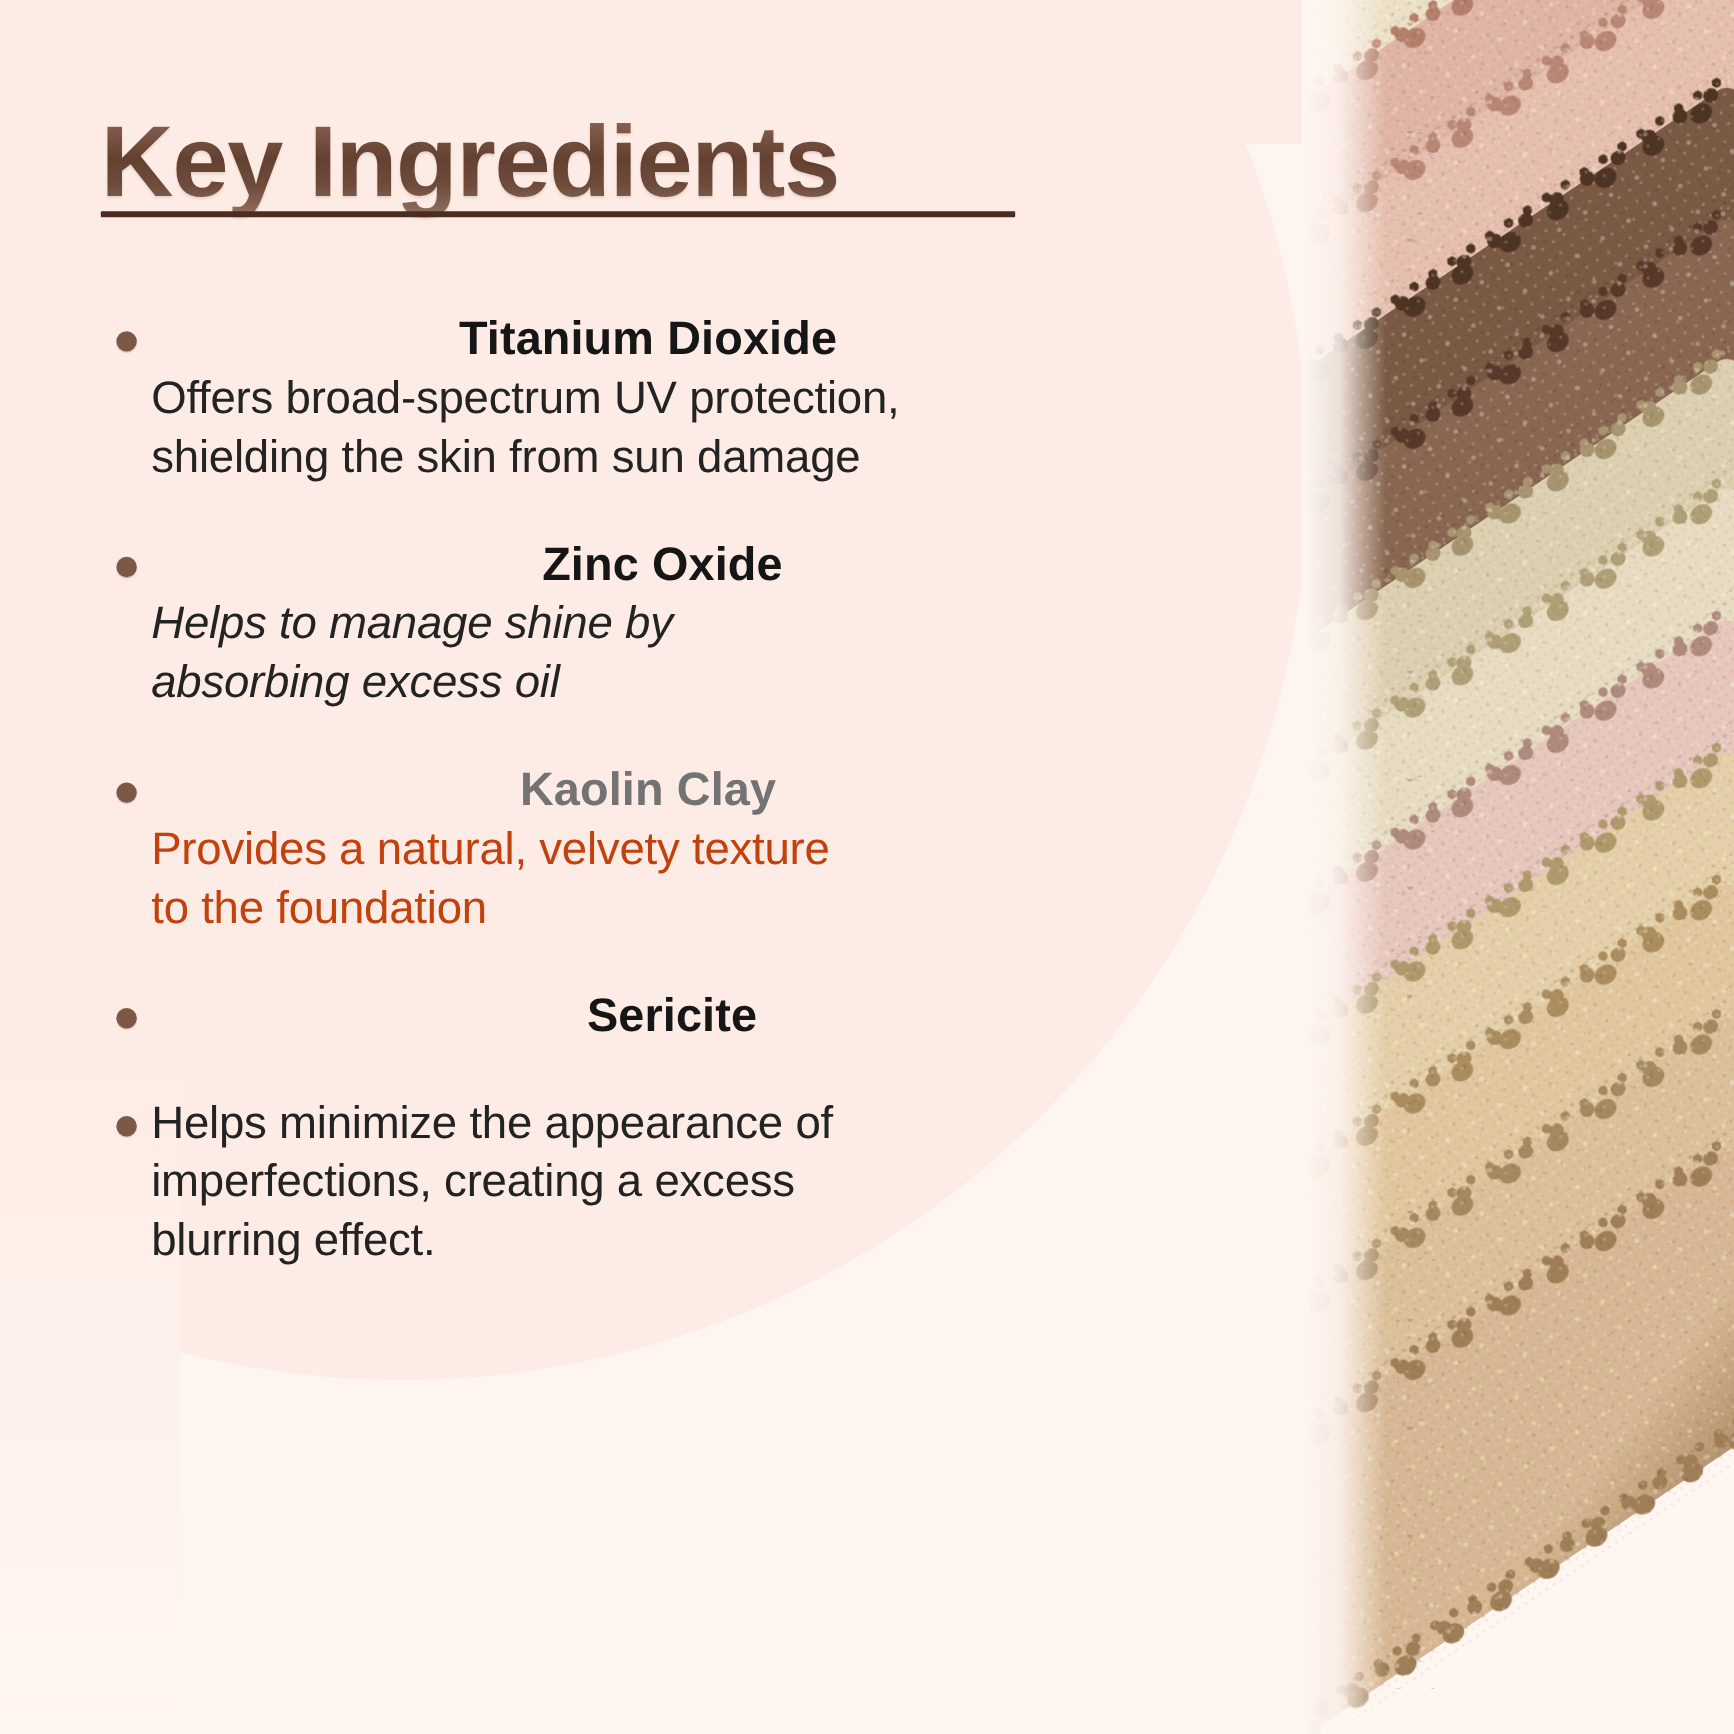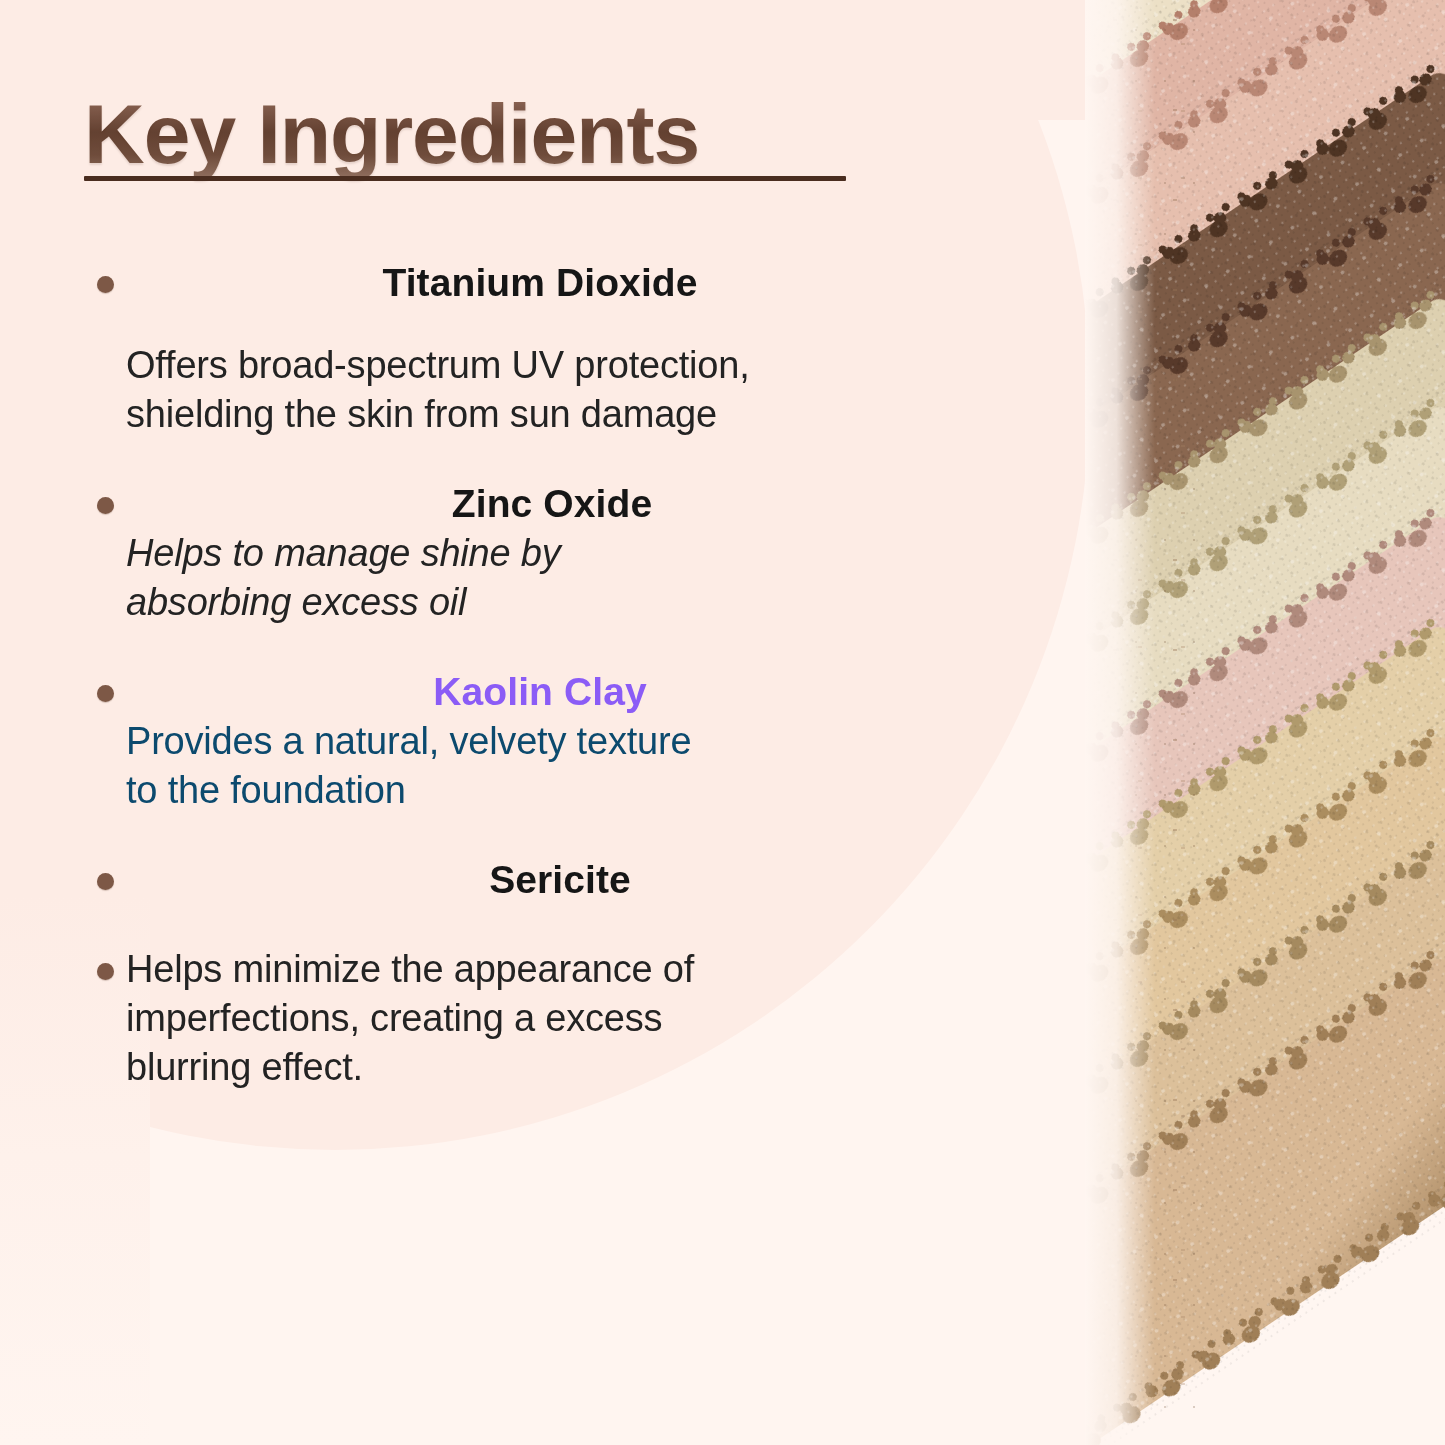--- a/index.html
+++ b/index.html
@@ -324,33 +324,33 @@
 
     <div class="title-wrap">
       <h1 class="title">Key Ingredients</h1>
       <div class="title-underline"></div>
     </div>
 
     <ul class="ingredients" id="ingredient-list">
         <li>
           <span class="bullet" style="background: rgb(125, 88, 70);"></span>
           <span class="ing-name" style="color: rgb(22, 22, 22);">Titanium Dioxide</span>
-          <span class="ing-desc" style="color: rgb(35, 35, 35); margin-top: 33px;">Offers broad-spectrum UV protection,
+          <span class="ing-desc" style="color: rgb(35, 35, 35);">Offers broad-spectrum UV protection,
 shielding the skin from sun damage</span>
         </li>
         <li>
           <span class="bullet" style="background: rgb(125, 88, 70);"></span>
           <span class="ing-name" style="color: rgb(22, 22, 22); margin-left: 24px;">Zinc Oxide</span>
           <span class="ing-desc" style="color: rgb(35, 35, 35); font-style: italic;">Helps to manage shine by
 absorbing excess oil</span>
         </li>
         <li>
           <span class="bullet" style="background: rgb(125, 88, 70);"></span>
-          <span class="ing-name" style="color: #8b5cf6;">Kaolin Clay</span>
-          <span class="ing-desc" style="color: #0c4a6e;">Provides a natural, velvety texture
+          <span class="ing-name" style="color: #737373;">Kaolin Clay</span>
+          <span class="ing-desc" style="color: #c2410c;">Provides a natural, velvety texture
 to the foundation</span>
         </li>
         <li>
           <span class="bullet" style="background: rgb(125, 88, 70);"></span>
           <span class="ing-name" style="color: rgb(22, 22, 22); margin-left: 40px;">Sericite</span>
         </li>
         <li>
           <span class="bullet" style="background: rgb(125, 88, 70);"></span>
           <span class="ing-desc" style="color: rgb(35, 35, 35);">Helps minimize the appearance of
 imperfections, creating a excess

